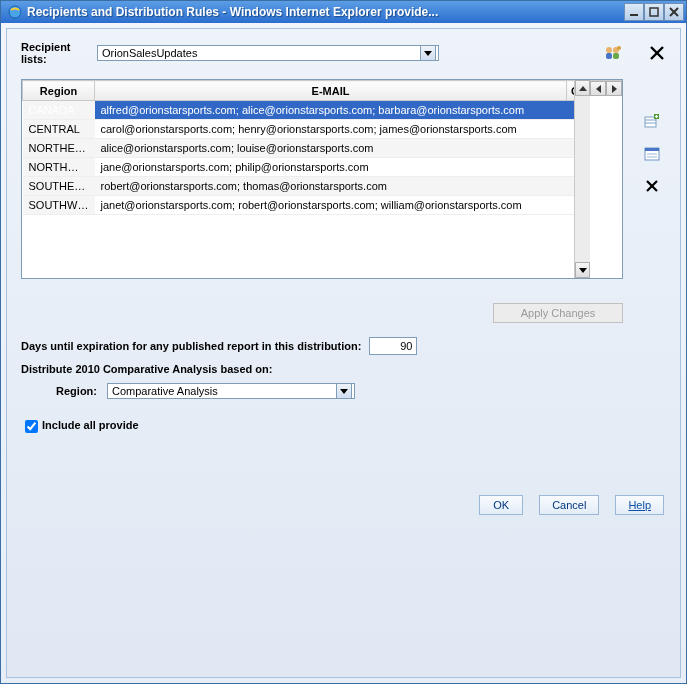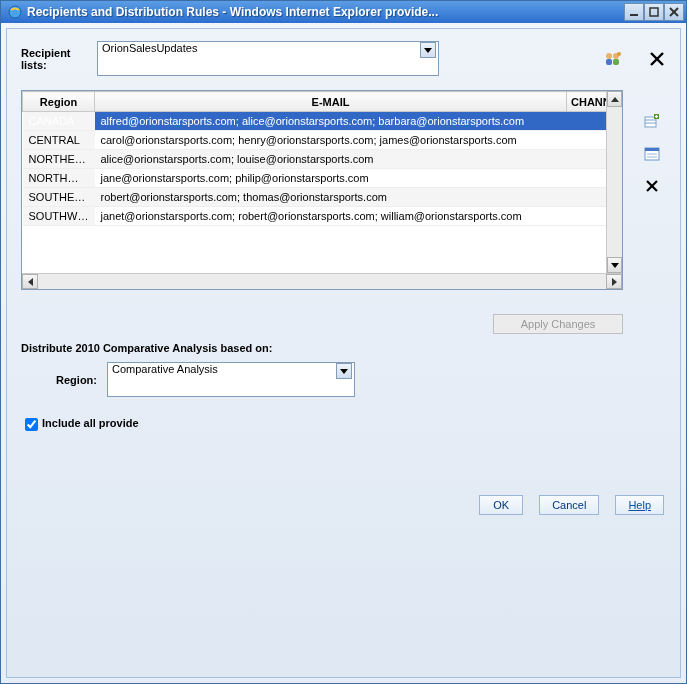--- a/index.html
+++ b/index.html
@@ -31,41 +31,41 @@
   }
   .content {
     flex:1; margin:5px; background:linear-gradient(#eef3fa,#dfe8f3);
     border:1px solid #a9c1de;
     padding:12px 14px 12px 14px;
     position:relative;
   }
   .row { display:flex; align-items:center; }
   .lbl { font-weight:bold; font-size:11px; }
   .dropdown {
-    display:flex; align-items:flex-start;
+    display:flex; align-items:center;
     border:1px solid #7f9db9; background:#fff;
-    height:35px; padding:0 2px 0 4px;
+    height:16px; padding:0 2px 0 4px;
   }
   .dropdown .dd-text { flex:1; font-size:11px; }
   .dd-btn {
     width:16px; height:16px;
     border:1px solid #7f9db9; background:linear-gradient(#eef3f8,#d1def0);
     display:flex;align-items:center;justify-content:center;
   }
   .tri-down {
     width:0;height:0;border-left:4px solid transparent;border-right:4px solid transparent;border-top:5px solid #000;
   }
   .toolbar-right { margin-left:auto; display:flex; gap:26px; align-items:center;}
   .iconbtn { width:18px;height:18px; display:flex;align-items:center;justify-content:center; cursor:pointer;}
   .grid-wrap {
     margin-top:14px;
     border:1px solid #7f9db9;
     background:#fff;
     width:602px; height:200px;
-    display:flex; flex-direction:column;
+    display:flex; 
   }
   .grid-body { flex:1; overflow:hidden; position:relative;}
   table.grid { border-collapse:collapse; width:100%; table-layout:fixed; font-size:11px;}
   table.grid th {
     background:linear-gradient(#fdfdfd,#ececec);
     border:1px solid #c9c9c9;
     font-weight:bold; padding:3px 4px; height:20px;
     white-space:nowrap; overflow:hidden;
   }
   table.grid td {
@@ -276,20 +276,26 @@
         <div class="sbtn">
             <div class="tri-right"></div>
           </div>
       </div>
     </div>
 
     <div class="apply-row">
       <span class="btn disabled">Apply Changes</span>
     </div>
 
+    <div class="form-block">
+      <div class="row">
+        <span class="lbl" style="font-weight:bold; margin-right:8px">Days until expiration for any published report in this distribution:</span>
+        <input class="numinput" value="90" style="">
+      </div>
+    </div>
 
     <div class="form-block" style="margin-top:8px">
       <span class="lbl">Distribute 2010 Comparative Analysis based on:</span>
     </div>
 
     <div class="row" style="margin-top:8px">
       <span class="lbl" style="width:86px;text-align:right;padding-right:10px">Region:</span>
       <div class="dropdown" style="width:248px">
         <span class="dd-text">Comparative Analysis</span>
         <div class="dd-btn">

